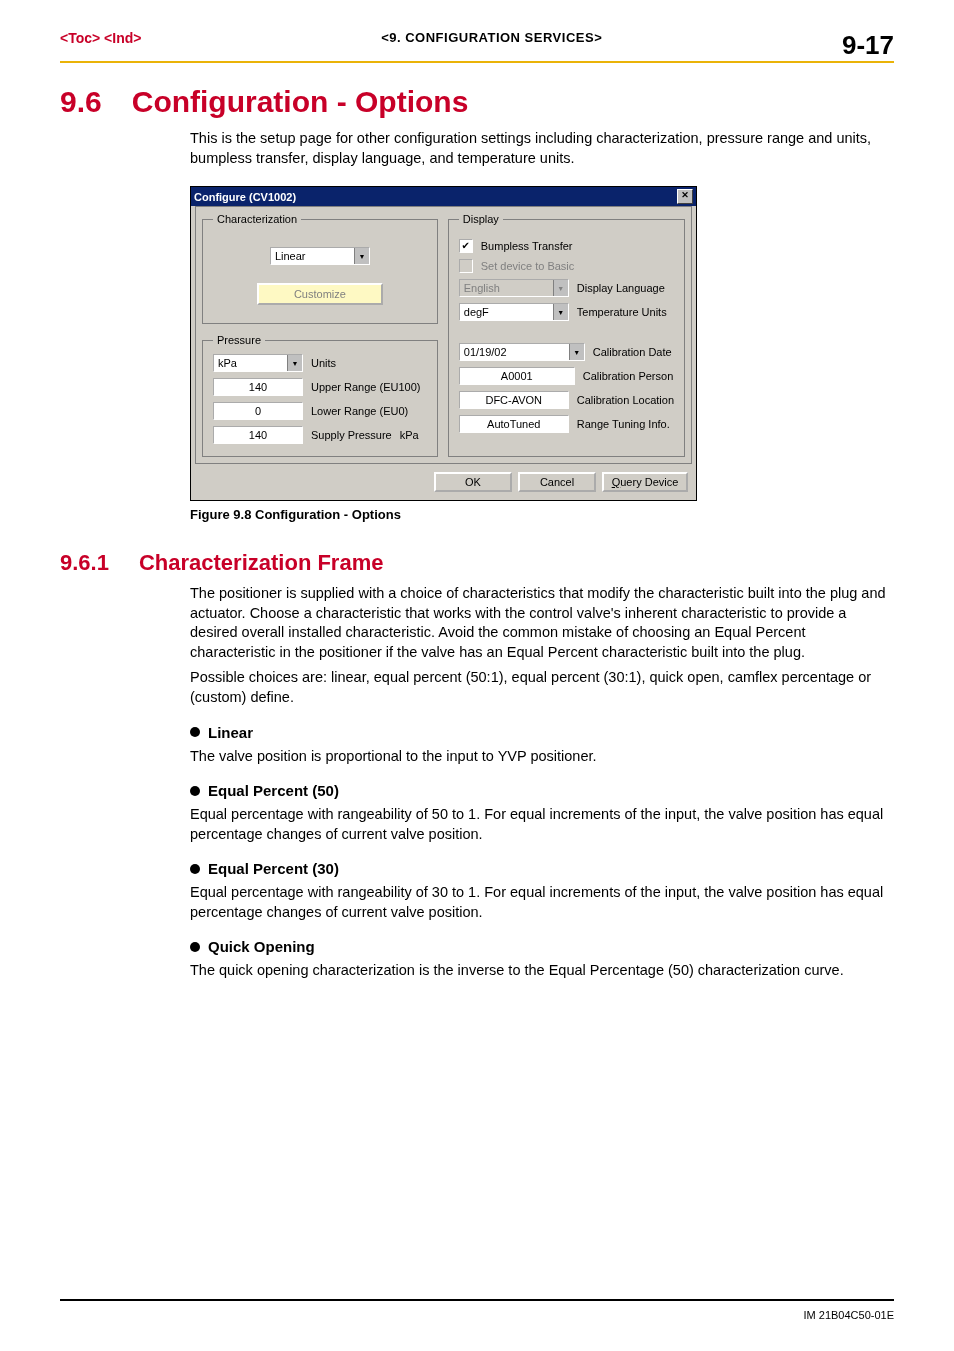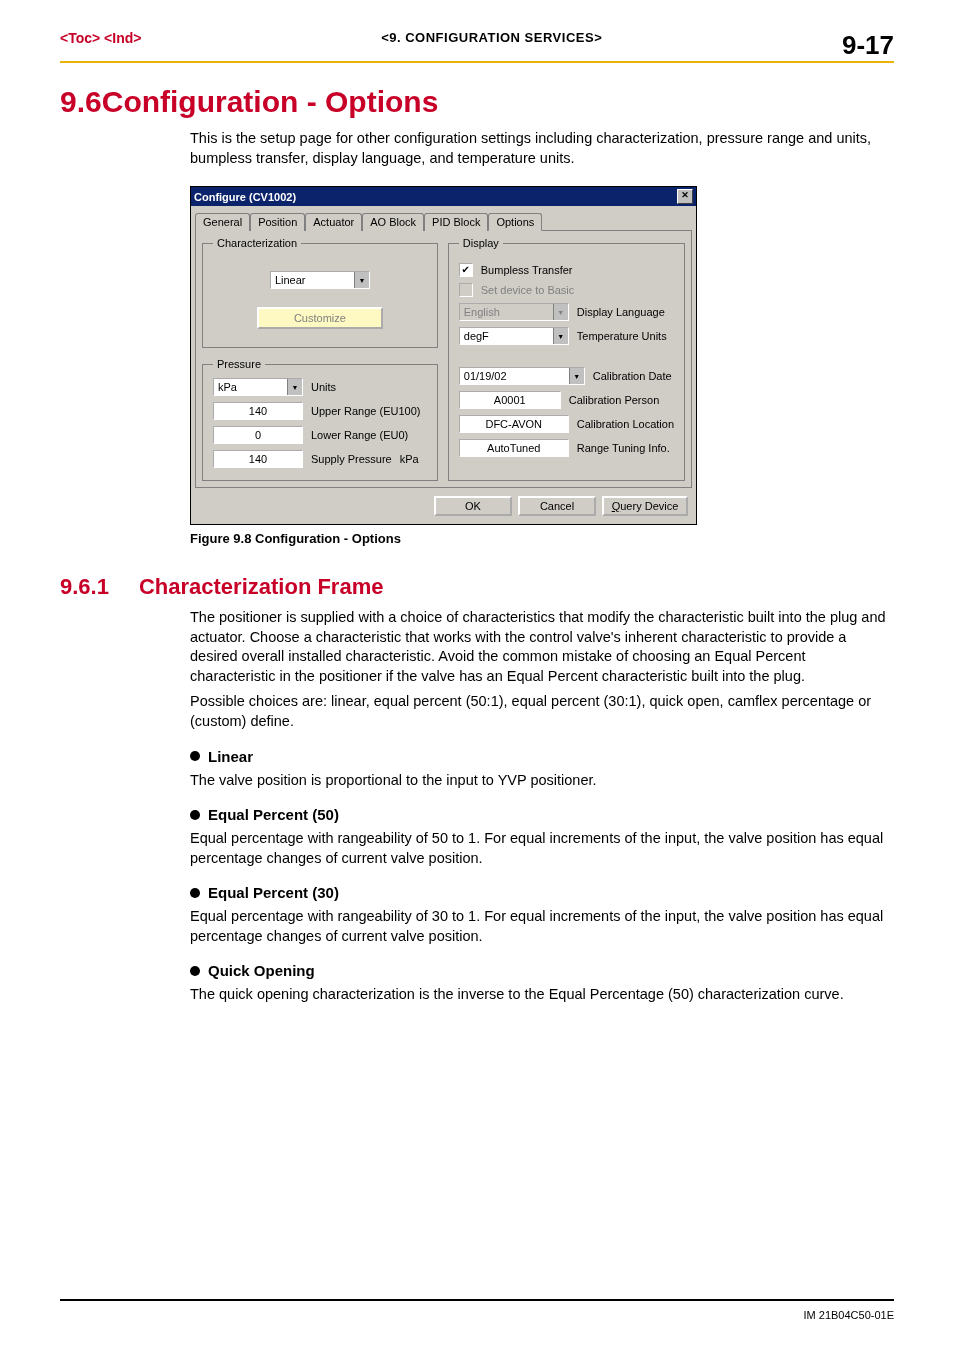--- a/index.html
+++ b/index.html
@@ -35,21 +35,21 @@
   }
   .topbar-right {
     font-weight: bold;
     font-size: 26px;
   }
   h1.section {
     color: #c80028;
     font-size: 30px;
     margin: 22px 0 10px 0;
   }
-  h1.section .num { }
+  h1.section .num { margin-right: 30px; }
   .body-para {
     margin: 6px 0 6px 130px;
     font-size: 14.5px;
     line-height: 1.35;
   }
   .fig-wrap { margin: 18px 0 0 130px; }
   .fig-caption {
     font-weight: bold;
     font-size: 13px;
     margin: 6px 0 0 130px;
@@ -222,28 +222,20 @@
     <span class="num">9.6</span><span>Configuration - Options</span>
   </h1>
   <p class="body-para">This is the setup page for other configuration settings including characterization, pressure range and units, bumpless transfer, display language, and temperature units.</p>
 
   <div class="fig-wrap">
     <div class="dlg">
       <div class="dlg-titlebar">
         <span>Configure (CV1002)</span>
         <span class="dlg-close">✕</span>
       </div>
-      <div class="dlg-tabs">
-        <div class="tab">General</div>
-        <div class="tab">Position</div>
-        <div class="tab">Actuator</div>
-        <div class="tab">AO Block</div>
-        <div class="tab">PID Block</div>
-        <div class="tab active">Options</div>
-      </div>
       <div class="dlg-body">
         <div class="col">
           <fieldset>
             <legend>Characterization</legend>
             <div style="height:14px"></div>
             <div class="row" style="justify-content:center">
               <div class="dd" style="width:100px">
                 <span class="v">Linear</span>
                   <span class="arrow"></span>
               </div>
@@ -307,21 +299,21 @@
             </div>
             <div style="height:10px"></div>
             <div class="row" style="margin:6px 0">
               <div class="dd" style="width:126px">
                 <span class="v">01/19/02</span>
                   <span class="arrow"></span>
               </div>
               <span class="lbl">Calibration Date</span>
             </div>
             <div class="row" style="margin:6px 0">
-              <span class="txt" style="width:102px">A0001</span>
+              <span class="txt" style="width:116px">A0001</span>
               <span class="lbl">Calibration Person</span>
             </div>
             <div class="row" style="margin:6px 0">
               <span class="txt" style="width:110px">DFC-AVON</span>
               <span class="lbl">Calibration Location</span>
             </div>
             <div class="row" style="margin:6px 0">
               <span class="txt" style="width:110px">AutoTuned</span>
               <span class="lbl">Range Tuning Info.</span>
             </div>

